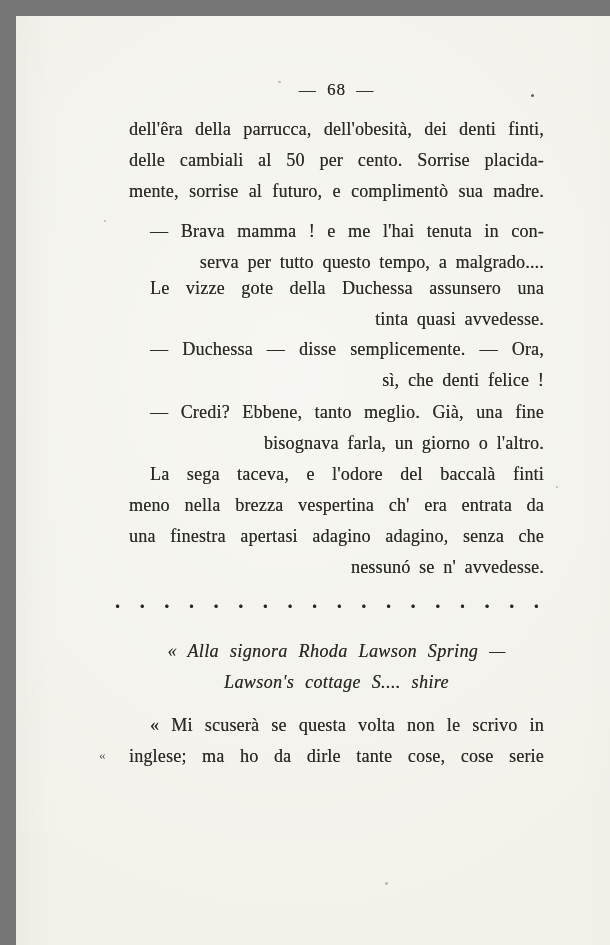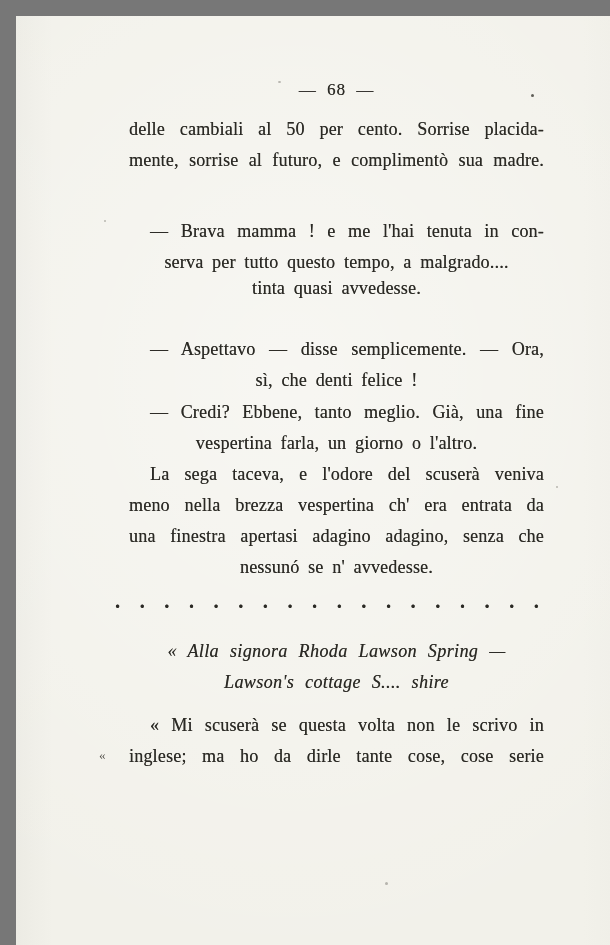--- a/index.html
+++ b/index.html
@@ -34,21 +34,21 @@
     text-align: center;
     font-size: 17px;
     line-height: 24px;
     word-spacing: 5px;
     letter-spacing: 1px;
   }
 
   
   .jl { text-align: justify; text-align-last: justify; }
   
-  .ll { text-align: center; word-spacing: 4px; }
+  .ll { text-align: right; word-spacing: 4px; }
   
   .ind { text-indent: 21px; }
 
   .sep {
     left: 99px;
     width: 424px;
     top: 571px;
     font-size: 20px;
     line-height: 28px;
     font-weight: bold;
@@ -92,45 +92,47 @@
   .speck.faint { background: rgba(70,67,58,0.35); }
 </style>
 </head>
 <body>
 
 <div class="scan">
 
   <div class="block pagenum">— 68 —</div>
 
   <div class="block" style="top:98px">
+    <div class="jl">dell'êra della parrucca, dell'obesità, dei denti finti,</div>
     <div class="jl">delle cambiali al 50 per cento. Sorrise placida-</div>
     <div class="jl">mente, sorrise al futuro, e complimentò sua madre.</div>
   </div>
 
   <div class="block" style="top:200px">
     <div class="jl ind">— Brava mamma ! e me l'hai tenuta in con-</div>
     <div class="ll">serva per tutto questo tempo, a malgrado....</div>
   </div>
 
   <div class="block" style="top:257px">
+    <div class="jl ind">Le vizze gote della Duchessa assunsero una</div>
     <div class="ll">tinta quasi avvedesse.</div>
   </div>
 
   <div class="block" style="top:318px">
-    <div class="jl ind">— Aspettavo — disse semplicemente. — Ora,</div>
+    <div class="jl ind">— Duchessa — disse semplicemente. — Ora,</div>
     <div class="ll">sì, che denti felice !</div>
   </div>
 
   <div class="block" style="top:381px">
     <div class="jl ind">— Credi? Ebbene, tanto meglio. Già, una fine</div>
-    <div class="ll">vespertina farla, un giorno o l'altro.</div>
+    <div class="ll">bisognava farla, un giorno o l'altro.</div>
   </div>
 
   <div class="block" style="top:443px">
-    <div class="jl ind">La sega taceva, e l'odore del scuserà veniva</div>
+    <div class="jl ind">La sega taceva, e l'odore del baccalà finti</div>
     <div class="jl">meno nella brezza vespertina ch' era entrata da</div>
     <div class="jl">una finestra apertasi adagino adagino, senza che</div>
     <div class="ll">nessunó se n' avvedesse.</div>
   </div>
 
   <div class="block sep jl">. . . . . . . . . . . . . . . . . .</div>
 
   <div class="block heading">
     <div>« Alla signora Rhoda Lawson Spring —</div>
     <div>Lawson's cottage S.... shire</div>

